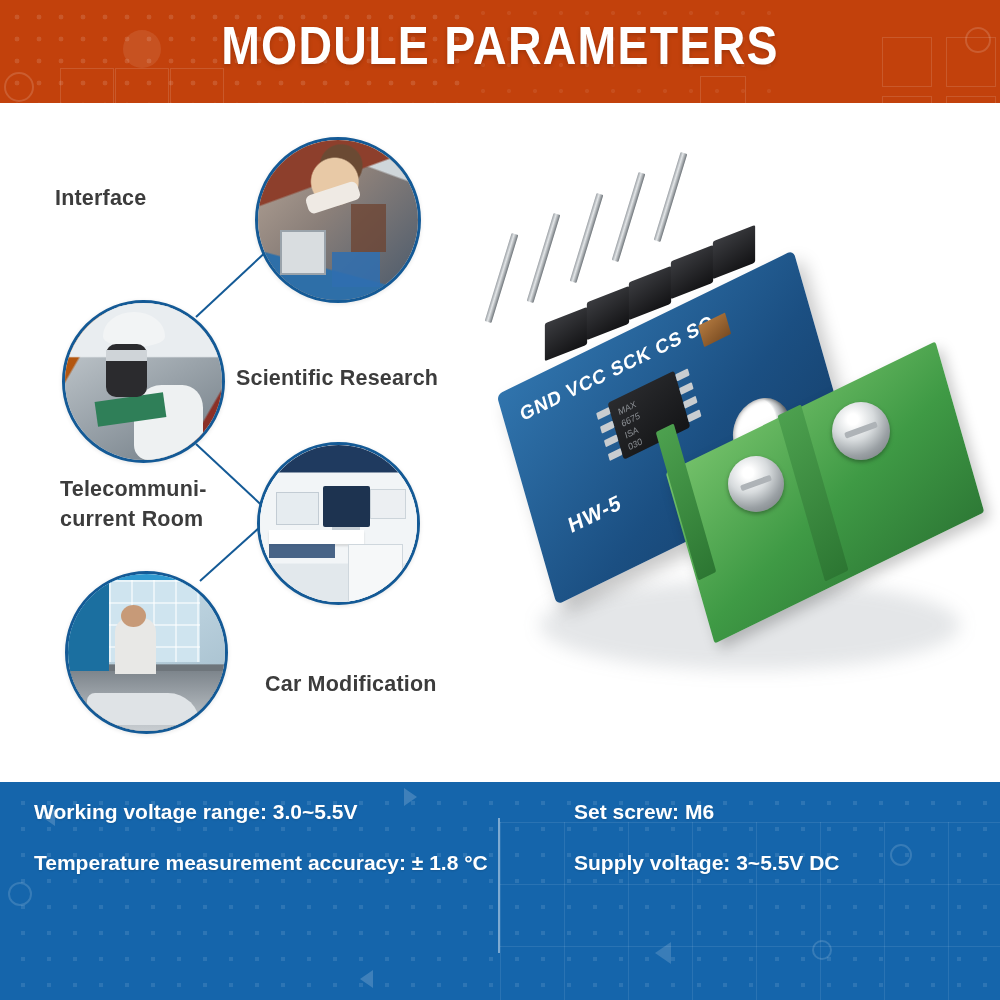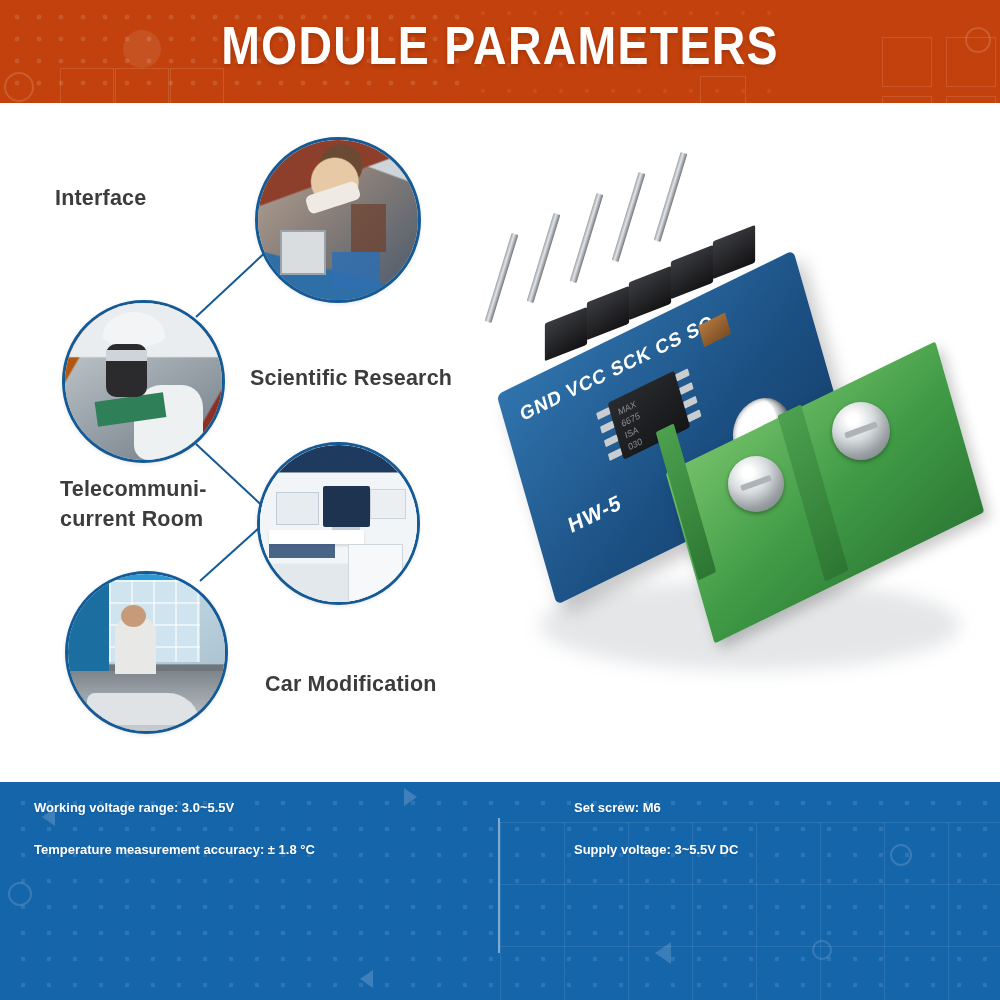--- a/index.html
+++ b/index.html
@@ -119,21 +119,21 @@
   .sp-dots{position:absolute;left:0;top:0;width:1000px;height:218px;
     background-image:radial-gradient(circle, rgba(255,255,255,.10) 2.2px, rgba(255,255,255,0) 2.4px);
     background-size:26px 26px;background-position:10px 8px;}
   .sp-grid{position:absolute;left:500px;top:40px;width:500px;height:180px;
     background-image:linear-gradient(rgba(255,255,255,.09) 1.5px, rgba(255,255,255,0) 1.5px),
                      linear-gradient(90deg, rgba(255,255,255,.09) 1.5px, rgba(255,255,255,0) 1.5px);
     background-size:64px 62px;}
   .tri{position:absolute;width:0;height:0;}
   .divider{position:absolute;left:498px;top:818px;width:2px;height:135px;background:rgba(255,255,255,.45);}
   .spec-col{position:absolute;top:800px;}
-  .spec-item{color:#ffffff;font-size:13px;font-weight:bold;font-family:"Liberation Sans",sans-serif;
+  .spec-item{color:#ffffff;font-size:21px;font-weight:bold;font-family:"Liberation Sans",sans-serif;
      margin-bottom:27px;white-space:nowrap;text-shadow:0 1px 2px rgba(0,0,0,.13);}
 </style>
 </head>
 <body>
 
 <div id="page">
 
   <div class="banner">
     <div class="banner-dots"></div>
     <div class="banner-rdots"></div>
@@ -171,21 +171,21 @@
 
     <div class="bubble" style="left:62px;top:197px;width:157px;height:157px;">
       <div class="ph ph-micro">
         <div class="m5"></div>
           <div class="m4"></div>
           <div class="m1"></div>
           <div class="m2"></div>
           <div class="m3"></div>
       </div>
     </div>
-    <div class="clabel" style="left:250px;top:260px;">Scientific Research</div>
+    <div class="clabel" style="left:236px;top:260px;">Scientific Research</div>
 
     <div class="bubble" style="left:257px;top:339px;width:157px;height:157px;">
       <div class="ph ph-tele">
         <div class="t6"></div>
           <div class="t7"></div>
           <div class="t1"></div>
           <div class="t2"></div>
         <div class="t3"></div>
           <div class="t4"></div>
           <div class="t5"></div>

